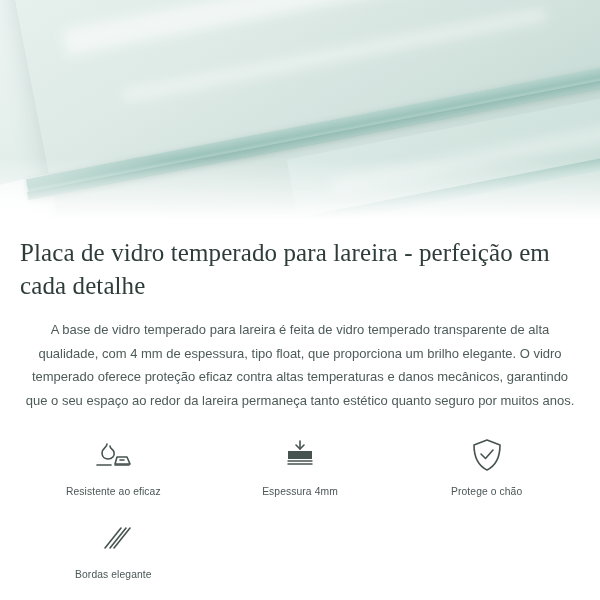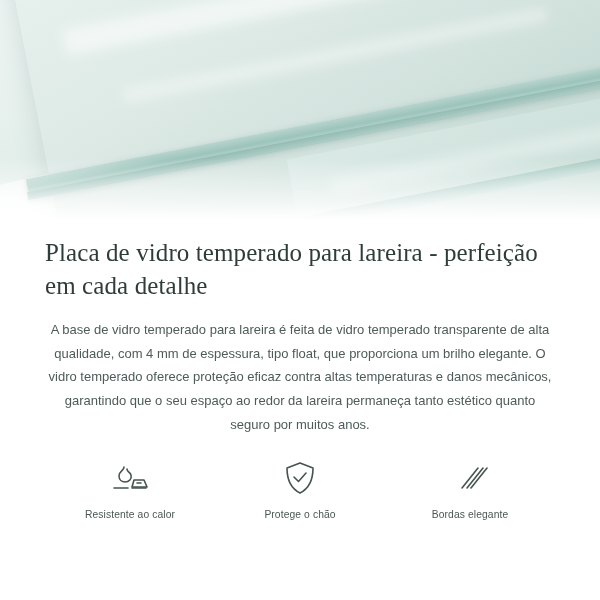--- a/index.html
+++ b/index.html
@@ -115,21 +115,21 @@
     height: 70px;
     background: linear-gradient(180deg, rgba(255,255,255,0) 0%, #ffffff 88%);
   }
 
   
   .content {
     position: absolute;
     left: 0;
     top: 228px;
     width: 600px;
-    padding: 0 45px;
+    padding: 0 20px;
     box-sizing: border-box;
   }
   .title {
     font-family: "Liberation Serif", serif;
     font-size: 25px;
     line-height: 1.32;
     color: #2f3d3a;
     font-weight: 400;
     margin: 8px 0 0 0;
     letter-spacing: 0.1px;
@@ -206,23 +206,36 @@
       <div class="feature">
         <div class="feature-icon">
           <svg width="40" height="34" viewBox="0 0 40 34" fill="none" stroke="#46534f" stroke-width="1.6" stroke-linecap="round" stroke-linejoin="round">
             <path d="M14 6 C14 10, 9 10, 9 15 C9 19, 12 21, 15 21 C19 21, 22 18, 21 14 C20 11, 17 11, 17 8"></path>
             <path d="M4 27 L18 27"></path>
             <path d="M22 27 L36 27"></path>
             <path d="M24 19 L34 19 L37 26 L22 26 Z"></path>
             <path d="M27 22 L31 22"></path>
           </svg>
         </div>
-        <div class="feature-label">Resistente ao calor</div>
-      </div>
-
+        <div class="feature-label">Resistente ao eficaz</div>
+      </div>
+
+      <div class="feature">
+        <div class="feature-icon">
+          <svg width="40" height="34" viewBox="0 0 40 34" fill="none" stroke="#46534f" stroke-width="1.6" stroke-linecap="round" stroke-linejoin="round">
+            <path d="M20 3 L20 11"></path>
+            <path d="M16 7 L20 11 L24 7"></path>
+            <rect x="8" y="13" width="24" height="8" fill="#46534f" stroke="none"></rect>
+            <path d="M8 23 L32 23" stroke-width="1.4"></path>
+            <path d="M8 26 L32 26" stroke-width="1.4"></path>
+            <path d="M20 29 L20 33" opacity="0"></path>
+          </svg>
+        </div>
+        <div class="feature-label">Espessura 4mm</div>
+      </div>
 
       <div class="feature">
         <div class="feature-icon">
           <svg width="34" height="36" viewBox="0 0 34 36" fill="none" stroke="#46534f" stroke-width="1.6" stroke-linecap="round" stroke-linejoin="round">
             <path d="M17 3 L30 8 C30 20, 25 29, 17 33 C9 29, 4 20, 4 8 Z"></path>
             <path d="M11 17 L15.5 21.5 L23 13"></path>
           </svg>
         </div>
         <div class="feature-label">Protege o chão</div>
       </div>

